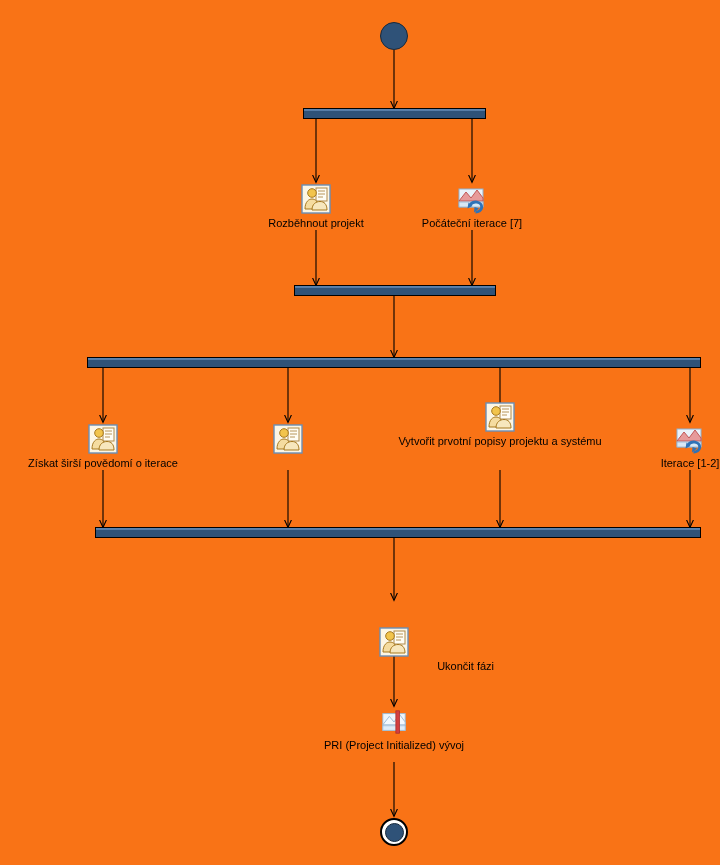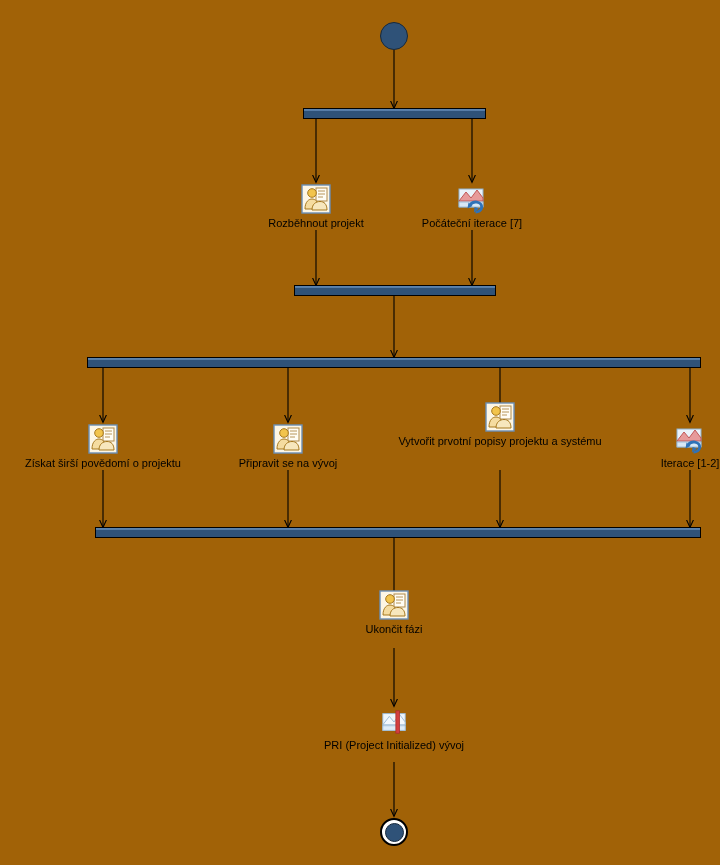--- a/index.html
+++ b/index.html
@@ -10,21 +10,21 @@
   body {
     width: 720px;
     height: 865px;
     font-family: "Liberation Sans", sans-serif;
     overflow: hidden;
   }
   #diagram {
     position: relative;
     width: 720px;
     height: 865px;
-    background: #a16207;
+    background: #f97316;
     text-decoration: underline;
   }
   #edges {
     position: absolute;
     left: 0;
     top: 0;
     width: 720px;
     height: 865px;
   }
   .node {
@@ -174,37 +174,36 @@
         <rect x="1" y="1" width="28" height="28" fill="#fdf6e4" stroke="#6b8fb5" stroke-width="1.4"></rect>
         <rect x="15" y="4" width="11" height="13" fill="#fffdf4" stroke="#b08a4a" stroke-width="1"></rect>
         <line x1="17" y1="7" x2="24" y2="7" stroke="#b08a4a" stroke-width="0.9"></line>
         <line x1="17" y1="10" x2="24" y2="10" stroke="#b08a4a" stroke-width="0.9"></line>
         <line x1="17" y1="13" x2="22" y2="13" stroke="#b08a4a" stroke-width="0.9"></line>
         <circle cx="11" cy="9" r="4.3" fill="#f2c44c" stroke="#a6781f" stroke-width="1"></circle>
         <path d="M4,25 C4,17.5 8,15 11,15 C14,15 18,17.5 18,25 Z" fill="#f5dca0" stroke="#a6781f" stroke-width="1"></path>
         <path d="M11,26 C11,20 15,17.5 19,17.5 C23,17.5 26,20 26,26 Z" fill="#f7e7bd" stroke="#a6781f" stroke-width="1"></path>
       </svg>
     </div>
-    <div class="caption">Získat širší povědomí o projektu</div>
+    <div class="caption">Získat širší povědomí o iterace</div>
   </div>
 
   <div class="action" style="left:188px; top:422px; width:200px;">
     <div class="icon-wrap">
       <svg class="icon" width="30" height="30" viewBox="0 0 30 30">
         <rect x="1" y="1" width="28" height="28" fill="#fdf6e4" stroke="#6b8fb5" stroke-width="1.4"></rect>
         <rect x="15" y="4" width="11" height="13" fill="#fffdf4" stroke="#b08a4a" stroke-width="1"></rect>
         <line x1="17" y1="7" x2="24" y2="7" stroke="#b08a4a" stroke-width="0.9"></line>
         <line x1="17" y1="10" x2="24" y2="10" stroke="#b08a4a" stroke-width="0.9"></line>
         <line x1="17" y1="13" x2="22" y2="13" stroke="#b08a4a" stroke-width="0.9"></line>
         <circle cx="11" cy="9" r="4.3" fill="#f2c44c" stroke="#a6781f" stroke-width="1"></circle>
         <path d="M4,25 C4,17.5 8,15 11,15 C14,15 18,17.5 18,25 Z" fill="#f5dca0" stroke="#a6781f" stroke-width="1"></path>
         <path d="M11,26 C11,20 15,17.5 19,17.5 C23,17.5 26,20 26,26 Z" fill="#f7e7bd" stroke="#a6781f" stroke-width="1"></path>
       </svg>
     </div>
-    <div class="caption">Připravit se na vývoj</div>
   </div>
 
   <div class="action" style="left:370px; top:400px; width:260px;">
     <div class="icon-wrap">
       <svg class="icon" width="30" height="30" viewBox="0 0 30 30">
         <rect x="1" y="1" width="28" height="28" fill="#fdf6e4" stroke="#6b8fb5" stroke-width="1.4"></rect>
         <rect x="15" y="4" width="11" height="13" fill="#fffdf4" stroke="#b08a4a" stroke-width="1"></rect>
         <line x1="17" y1="7" x2="24" y2="7" stroke="#b08a4a" stroke-width="0.9"></line>
         <line x1="17" y1="10" x2="24" y2="10" stroke="#b08a4a" stroke-width="0.9"></line>
         <line x1="17" y1="13" x2="22" y2="13" stroke="#b08a4a" stroke-width="0.9"></line>
@@ -225,21 +224,21 @@
         <path d="M13,21.5 a6,5 0 1 1 5.5,6.5" fill="none" stroke="#2f72b8" stroke-width="3"></path>
         <path d="M11.5,18.5 L15.5,22 L10.5,24.5 Z" fill="#2f72b8"></path>
         <path d="M22,24.5 L17,28.5 L17.5,23 Z" fill="#2f72b8"></path>
       </svg>
     </div>
     <div class="caption">Iterace [1-2]</div>
   </div>
 
   <div class="bar" style="left:95px; top:527px; width:606px;"></div>
 
-  <div class="action" style="left:294px; top:588px; width:200px;">
+  <div class="action" style="left:294px; top:625px; width:200px;text-align:right;">
     <div class="icon-wrap">
       <svg class="icon" width="30" height="30" viewBox="0 0 30 30">
         <rect x="1" y="1" width="28" height="28" fill="#fdf6e4" stroke="#6b8fb5" stroke-width="1.4"></rect>
         <rect x="15" y="4" width="11" height="13" fill="#fffdf4" stroke="#b08a4a" stroke-width="1"></rect>
         <line x1="17" y1="7" x2="24" y2="7" stroke="#b08a4a" stroke-width="0.9"></line>
         <line x1="17" y1="10" x2="24" y2="10" stroke="#b08a4a" stroke-width="0.9"></line>
         <line x1="17" y1="13" x2="22" y2="13" stroke="#b08a4a" stroke-width="0.9"></line>
         <circle cx="11" cy="9" r="4.3" fill="#f2c44c" stroke="#a6781f" stroke-width="1"></circle>
         <path d="M4,25 C4,17.5 8,15 11,15 C14,15 18,17.5 18,25 Z" fill="#f5dca0" stroke="#a6781f" stroke-width="1"></path>
         <path d="M11,26 C11,20 15,17.5 19,17.5 C23,17.5 26,20 26,26 Z" fill="#f7e7bd" stroke="#a6781f" stroke-width="1"></path>

